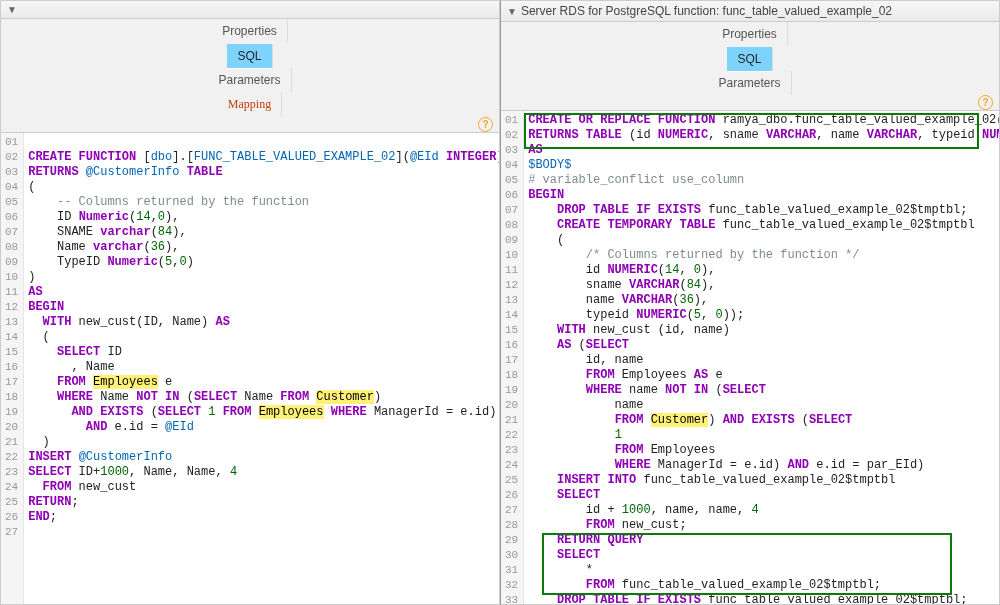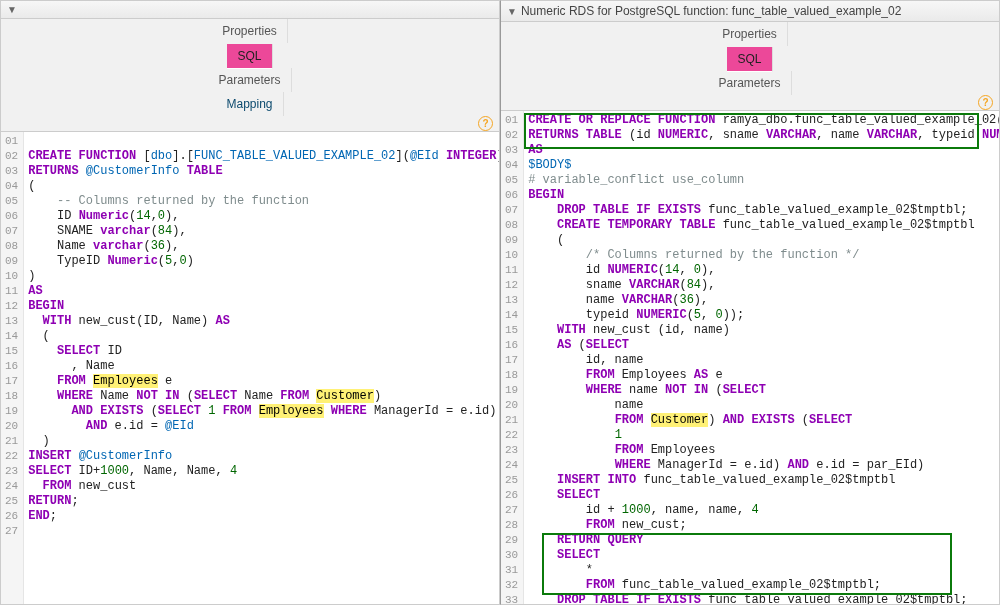--- a/index.html
+++ b/index.html
@@ -44,28 +44,28 @@
 }
 .tab {
   padding: 5px 10px;
   font-size: 12px;
   color: #555;
   border-right: 1px solid #ddd;
   cursor: pointer;
   background: #f1f1f1;
 }
 .tab.active {
-  background: #ec4899;
+  background: #7dd3fc;
   border-bottom: 1px solid #fff;
   position: relative;
   top: 1px;
   color: #222;
   font-weight: 500;
 }
-.tab.disabled { color: #0c4a6e; }
+.tab.disabled { color: #c2410c; font-family: Liberation Serif, serif; }
 .help-icon {
   margin-left: auto;
   margin-right: 6px;
   width: 15px;
   height: 15px;
   border-radius: 50%;
   border: 1.5px solid #f5a623;
   color: #f5a623;
   font-size: 10px;
   font-weight: bold;
@@ -155,21 +155,21 @@
 25
 26
 27</div>
     <div class="code" id="left-code"><div>&nbsp;</div><div><span class="kw">CREATE FUNCTION</span><span class="bk"> [</span><span class="id">dbo</span><span class="bk">].[</span><span class="id">FUNC_TABLE_VALUED_EXAMPLE_02</span><span class="bk">](</span><span class="id">@EId</span><span> </span><span class="kw">INTEGER</span><span class="bk">)</span></div><div><span class="kw">RETURNS</span><span> </span><span class="id">@CustomerInfo</span><span> </span><span class="kw">TABLE</span></div><div><span class="bk">(</span></div><div><span class="cm">    -- Columns returned by the function</span></div><div><span class="bk">    ID </span><span class="kw">Numeric</span><span class="bk">(</span><span class="num">14</span><span class="bk">,</span><span class="num">0</span><span class="bk">),</span></div><div><span class="bk">    SNAME </span><span class="kw">varchar</span><span class="bk">(</span><span class="num">84</span><span class="bk">),</span></div><div><span class="bk">    Name </span><span class="kw">varchar</span><span class="bk">(</span><span class="num">36</span><span class="bk">),</span></div><div><span class="bk">    TypeID </span><span class="kw">Numeric</span><span class="bk">(</span><span class="num">5</span><span class="bk">,</span><span class="num">0</span><span class="bk">)</span></div><div><span class="bk">)</span></div><div><span class="kw">AS</span></div><div><span class="kw">BEGIN</span></div><div><span>  </span><span class="kw">WITH</span><span class="bk"> new_cust(ID, Name) </span><span class="kw">AS</span></div><div><span class="bk">  (</span></div><div><span>    </span><span class="kw">SELECT</span><span class="bk"> ID</span></div><div><span class="bk">      , Name</span></div><div><span>    </span><span class="kw">FROM</span><span> </span><span class="hl">Employees</span><span class="bk"> e</span></div><div><span>    </span><span class="kw">WHERE</span><span class="bk"> Name </span><span class="kw">NOT IN</span><span class="bk"> (</span><span class="kw">SELECT</span><span class="bk"> Name </span><span class="kw">FROM</span><span> </span><span class="hl">Customer</span><span class="bk">)</span></div><div><span>      </span><span class="kw">AND EXISTS</span><span class="bk"> (</span><span class="kw">SELECT</span><span> </span><span class="num">1</span><span> </span><span class="kw">FROM</span><span> </span><span class="hl">Employees</span><span> </span><span class="kw">WHERE</span><span class="bk"> ManagerId = e.id)</span></div><div><span>        </span><span class="kw">AND</span><span class="bk"> e.id = </span><span class="id">@EId</span></div><div><span class="bk">  )</span></div><div><span class="kw">INSERT</span><span> </span><span class="id">@CustomerInfo</span></div><div><span class="kw">SELECT</span><span class="bk"> ID+</span><span class="num">1000</span><span class="bk">, Name, Name, </span><span class="num">4</span></div><div><span>  </span><span class="kw">FROM</span><span class="bk"> new_cust</span></div><div><span class="kw">RETURN</span><span class="bk">;</span></div><div><span class="kw">END</span><span class="bk">;</span></div><div>&nbsp;</div></div>
   </div>
 </div>
 
 <div class="pane">
   <div class="titlebar">
     <span class="chev">▼</span>
-    <span>Numeric RDS for PostgreSQL function: func_table_valued_example_02</span>
+    <span>Server RDS for PostgreSQL function: func_table_valued_example_02</span>
   </div>
   <div class="tabs" id="right-tabs">
     <div class="tab">Properties</div>
       <div class="tab active">SQL</div>
       <div class="tab">Parameters</div>
       <span class="help-icon">?</span>
   </div>
   <div class="code-area">
     <div class="gutter" id="right-gutter">01
 02

